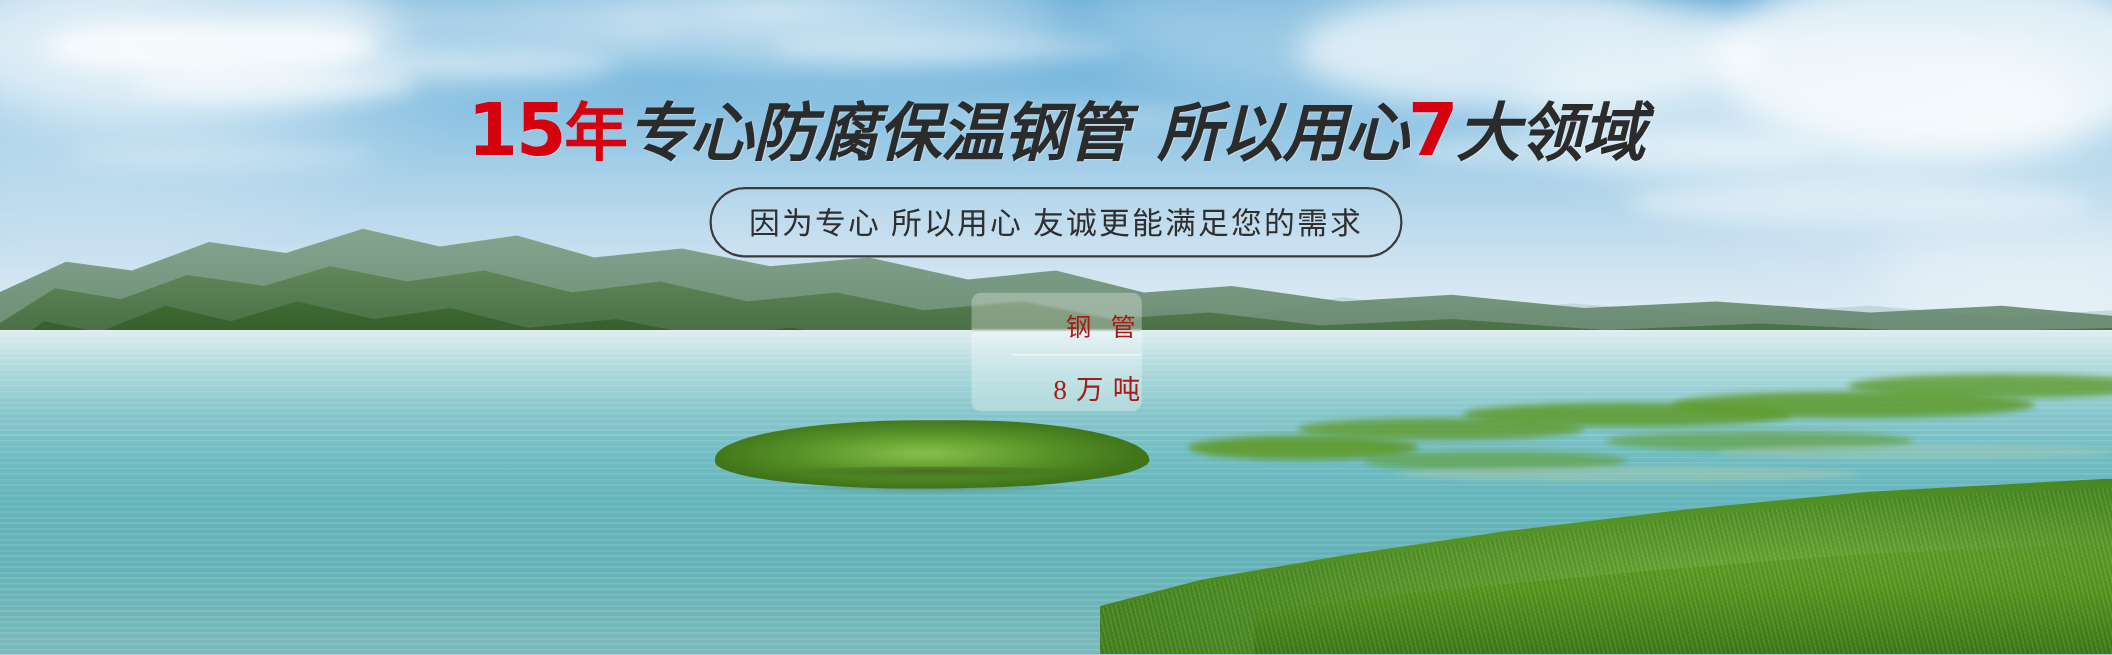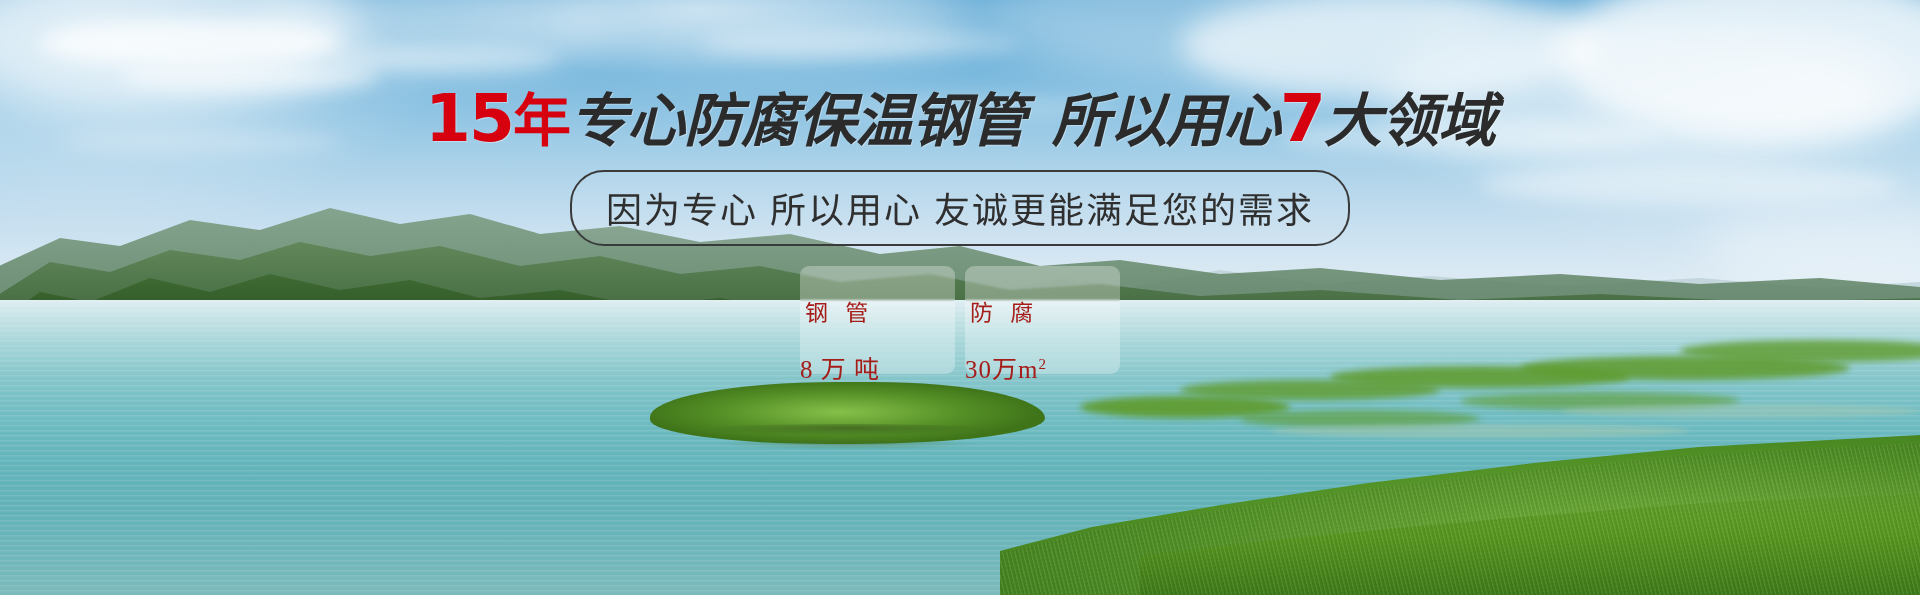--- a/index.html
+++ b/index.html
@@ -126,36 +126,36 @@
   }
   .headline .gap { display:inline-block; width:26px; }
 
   .tagline-wrap {
     position:absolute; top:170px; left:0; width:1920px;
     display:flex; justify-content:center;
   }
   .tagline {
     border:2px solid #3a3a3a; border-radius:34px;
     padding:9px 34px 11px;
-    font-size:36px; color:#2f2f2f; letter-spacing:2px;
-    font-family:Liberation Sans, sans-serif;
+    font-size:28px; color:#2f2f2f; letter-spacing:2px;
+    font-family:Liberation Serif, serif;
     background:rgba(255,255,255,.06);
     white-space:nowrap;
   }
 
   .cards {
     position:absolute; top:266px; left:0; width:1920px;
     display:flex; justify-content:center; gap:10px;
   }
   .card {
     width:155px; height:108px;
     background:rgba(255,255,255,.30);
     border-radius:9px;
-    display:flex; flex-direction:column; align-items:flex-start;
-    padding-top:28px;
+    display:flex; flex-direction:column; align-items:flex-end;
+    padding-top:12px;
     backdrop-filter:blur(1px);
   }
   .card-label {
     font-size:23px; color:#a51c18; letter-spacing:5px;
     text-indent:5px;
     font-family:"DejaVu Sans","Liberation Sans",sans-serif;
     padding-bottom:10px;
   }
   .card-rule {
     width:118px; height:1px; background:rgba(255,255,255,.78);
@@ -269,22 +269,17 @@
     </div>
 
     <div class="cards">
 
       <div class="card">
         <div class="card-label">钢 管</div>
         <div class="card-rule"></div>
         <div class="card-value"><span>8 万 吨</span></div>
       </div>
 
-      <div class="card">
-        <div class="card-label">防 腐</div>
-        <div class="card-rule"></div>
-        <div class="card-value"><span>30万m</span><sup>2</sup></div>
-      </div>
 
 
     </div>
   </div>
 </div>
 
 </body></html>

